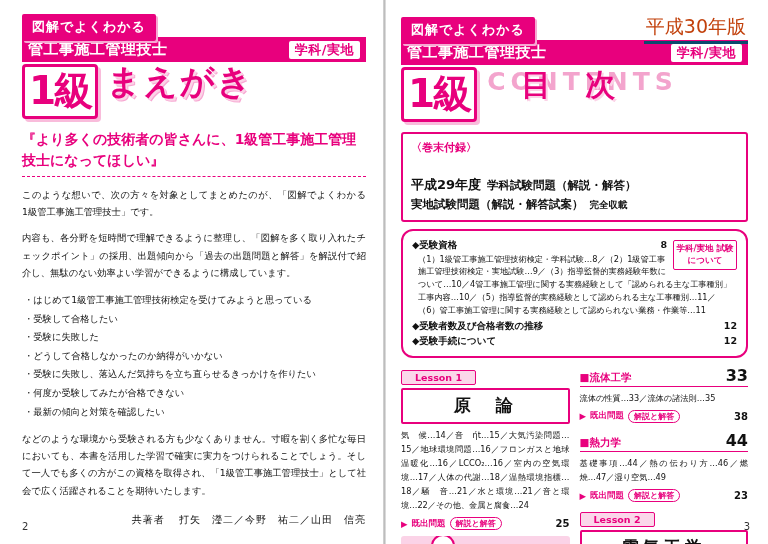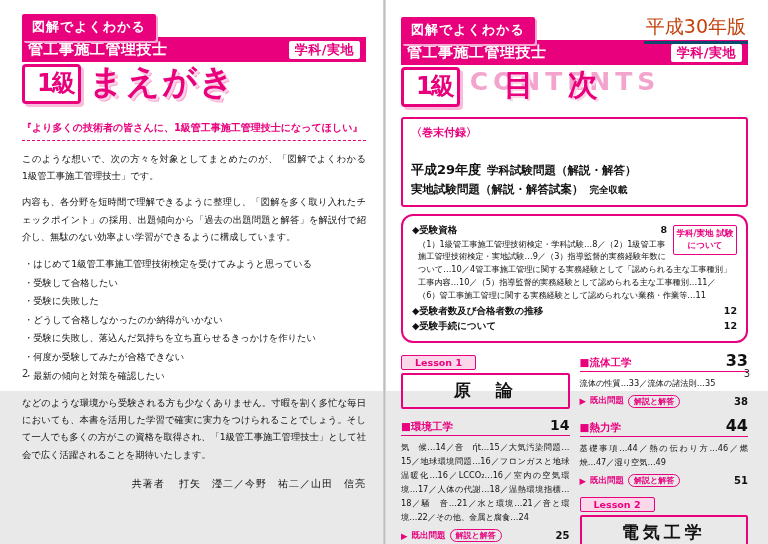--- a/index.html
+++ b/index.html
@@ -3,21 +3,21 @@
 <meta charset="utf-8">
 <style>
   html,body{margin:0;padding:0;}
   body{
     width:768px;height:544px;overflow:hidden;
     background:#e9e9ea;
     font-family:"DejaVu Sans","Liberation Sans",sans-serif;
     color:#111;
   }
   .spread{position:relative;width:768px;height:544px;display:flex;}
-  .page{position:relative;background:#fff;height:391px;box-sizing:border-box;}
+  .page{position:relative;background:#fff;height:544px;box-sizing:border-box;}
   .page.left{width:384px;padding:14px 18px 10px 22px;}
   .page.right{width:384px;padding:14px 20px 10px 16px;border-left:1px solid #cfcfcf;}
   .gutter{
     position:absolute;left:383px;top:0;width:3px;height:544px;
     background:linear-gradient(to right,#d8d8d8,#bdbdbd,#e8e8e8);
     z-index:5;
   }
 
   
   .banner{
@@ -34,37 +34,37 @@
     padding:3px 6px;display:flex;align-items:center;gap:6px;
     margin-top:-4px;
   }
   .titlebar .tail{
     background:#fff;color:#e8007d;font-weight:bold;font-size:13px;
     padding:0px 6px;border-radius:2px;margin-left:auto;
   }
   .grade-row{display:flex;align-items:flex-start;margin-top:2px;}
   .grade{
     background:#fff;border:3px solid #e8007d;color:#e8007d;
-    font-weight:bold;font-size:24px;line-height:1;
-    padding:4px 4px 6px 12px;border-radius:4px;
+    font-weight:bold;font-size:39px;line-height:1;
+    padding:4px 4px 6px 4px;border-radius:4px;
     box-shadow:3px 3px 0 #f9bcdb;
     letter-spacing:-2px;
   }
   .bigword{
     font-weight:bold;font-size:34px;color:#e8007d;
     -webkit-text-stroke:0px;
     letter-spacing:2px;
     margin-left:8px;line-height:1.05;
     text-shadow:2px 2px 0 #fbd3e7, 3px 3px 0 #f7a8d2;
   }
 
   
   .lead{
-    color:#e8007d;font-weight:bold;font-size:10px;line-height:1.5;
-    border-bottom:1px dashed #e8007d;padding-bottom:5px;margin-top:16px;
+    color:#e8007d;font-weight:bold;font-size:14px;line-height:1.5;
+    border-bottom:1px dashed #e8007d;padding-bottom:5px;margin-top:10px;
   }
   .para{font-size:9.3px;line-height:1.85;margin-top:9px;text-align:justify;}
   .bullets{margin:10px 0 0 2px;padding:0;list-style:none;font-size:9.3px;line-height:2.0;}
   .bullets li::before{content:"・";color:#111;}
   .sig{margin-top:14px;font-size:10px;text-align:right;letter-spacing:1px;}
   .sig .lbl{margin-right:10px;}
   .pgnum-l{position:absolute;left:22px;bottom:12px;font-size:10px;color:#333;}
   .pgnum-r{position:absolute;right:18px;bottom:12px;font-size:10px;color:#333;}
 
   
@@ -224,24 +224,20 @@
         <span>12</span>
       </div>
     </div>
 
     <div class="cols">
 
       <div class="col">
         <div class="lesson-head">Lesson 1</div>
         <div class="lesson-title">原　論</div>
 
-        <div class="sec">
-          <span>■環境工学</span>
-          <span class="num">14</span>
-        </div>
         <div class="toc-text">気　候…14／音　ήt…15／大気汚染問題…15／地球環境問題…16／フロンガスと地球温暖化…16／LCCO₂…16／室内の空気環境…17／人体の代謝…18／温熱環境指標…18／騒　音…21／水と環境…21／音と環境…22／その他、金属と腐食…24</div>
 
         <div class="past">
           <span class="arrow">▶</span>
           <span>既出問題</span>
           <span class="chip">解説と解答</span>
           <span class="pg">25</span>
         </div>
 
         <div class="illus">
@@ -266,21 +262,21 @@
 
         <div class="sec">
           <span>■熱力学</span>
           <span class="num big">44</span>
         </div>
         <div class="toc-text">基礎事項…44／熱の伝わり方…46／燃　焼…47／湿り空気…49</div>
         <div class="past">
           <span class="arrow">▶</span>
           <span>既出問題</span>
           <span class="chip">解説と解答</span>
-          <span class="pg">51</span>
+          <span class="pg">23</span>
         </div>
 
         <div class="spacer"></div>
         <div class="lesson-head">Lesson 2</div>
         <div class="lesson-title">電気工学</div>
 
         
         
         
       </div>

